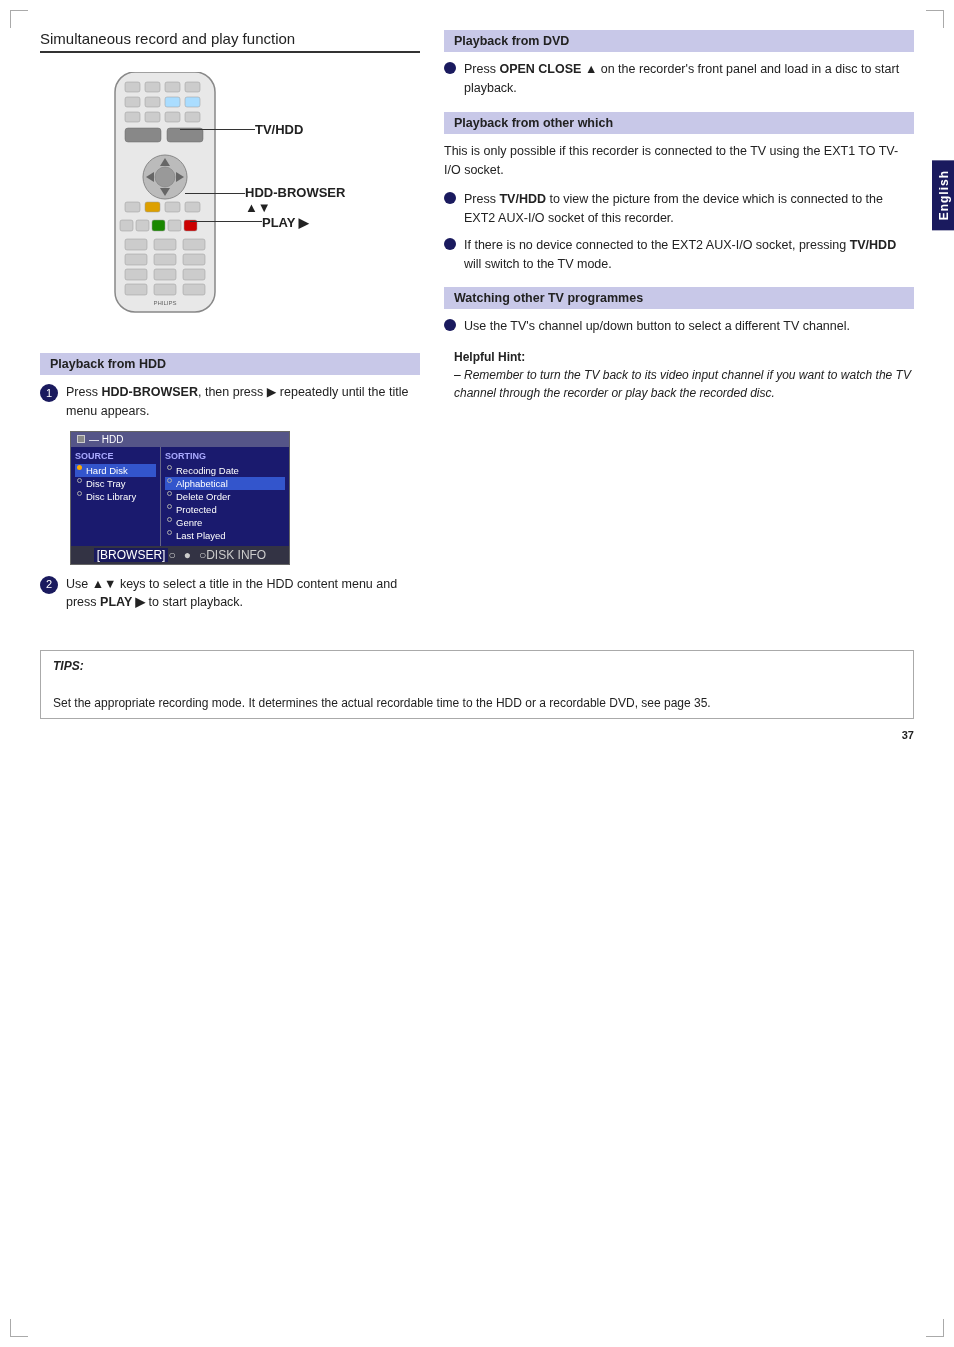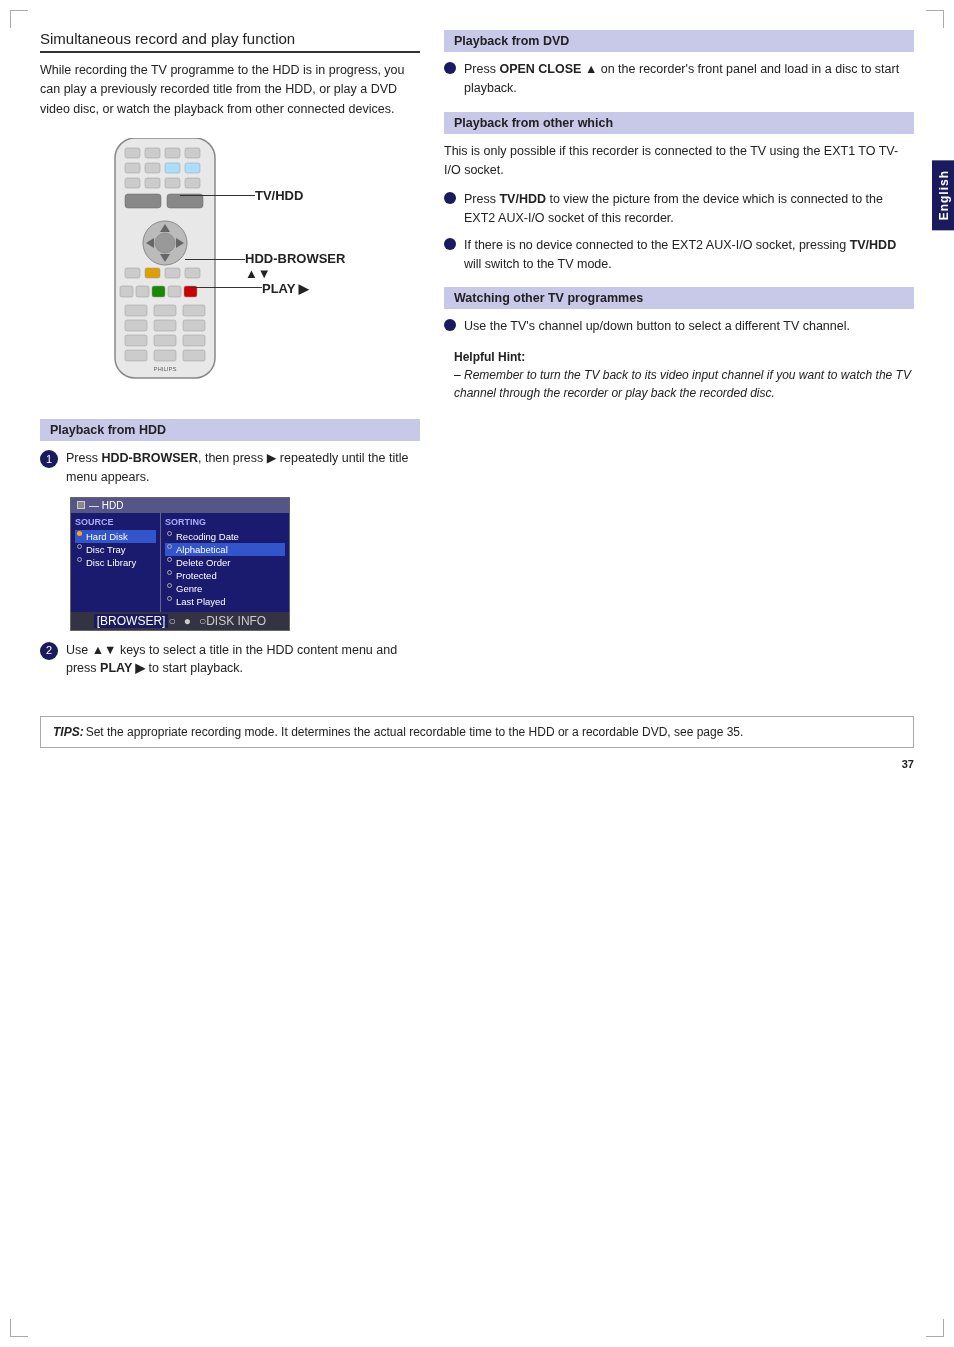--- a/index.html
+++ b/index.html
@@ -225,22 +225,23 @@
       gap: 8px;
     }
 
     
     .tips-box {
       border: 1px solid #aaa;
       padding: 8px 12px;
       margin-top: 30px;
       font-size: 12px;
       display: flex;
-      gap: 2px;
+      gap: 23px;
       align-items: flex-start;
+      flex-direction: column;
     }
 
     .tips-label {
       font-weight: bold;
       font-style: italic;
       white-space: nowrap;
     }
 
     
     .page-number {
@@ -277,21 +278,20 @@
 
   <div class="english-tab">English</div>
 
 
   <div class="two-col">
 
     <div class="left-col">
 
       <div class="section-heading">Simultaneous record and play function</div>
 
-      <p class="body-text">While recording the TV programme to the HDD is in progress, you can play a previously recorded title from the HDD, or play a DVD video disc, or watch the playback from other connected devices.</p>
 
       <div class="remote-area">
         <div style="position:relative; width:280px; height:270px;">
 
           <svg width="130" height="250" viewBox="0 0 130 250" style="position:absolute; left:10px; top:5px;">
 
             <rect x="15" y="0" width="100" height="240" rx="20" ry="20" fill="#e8e8e8" stroke="#888" stroke-width="1.5"></rect>
 
             <rect x="25" y="10" width="15" height="10" rx="2" fill="#ccc" stroke="#999" stroke-width="0.5"></rect>
             <rect x="45" y="10" width="15" height="10" rx="2" fill="#ccc" stroke="#999" stroke-width="0.5"></rect>

